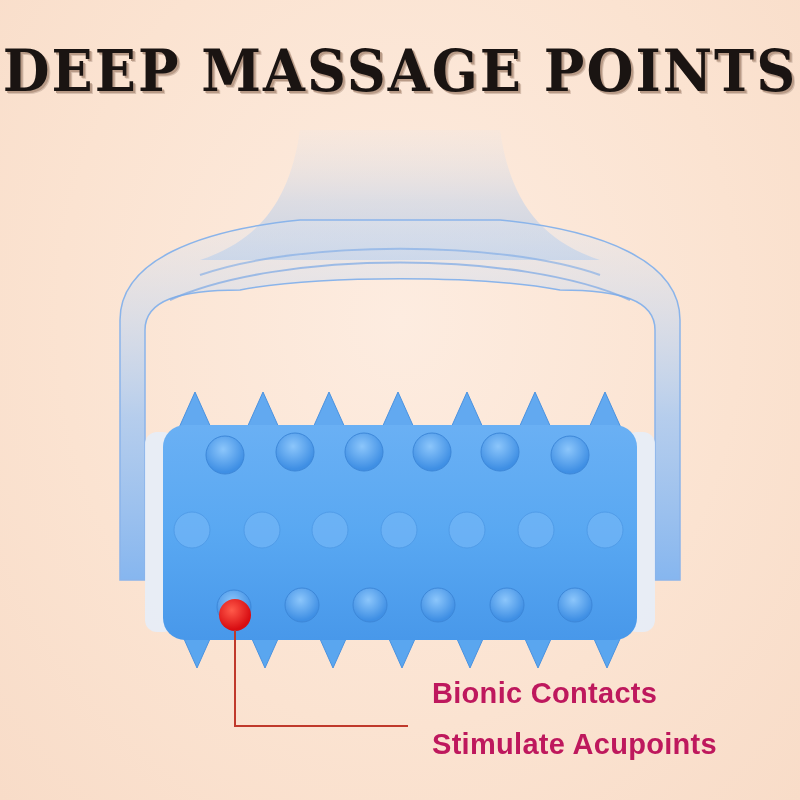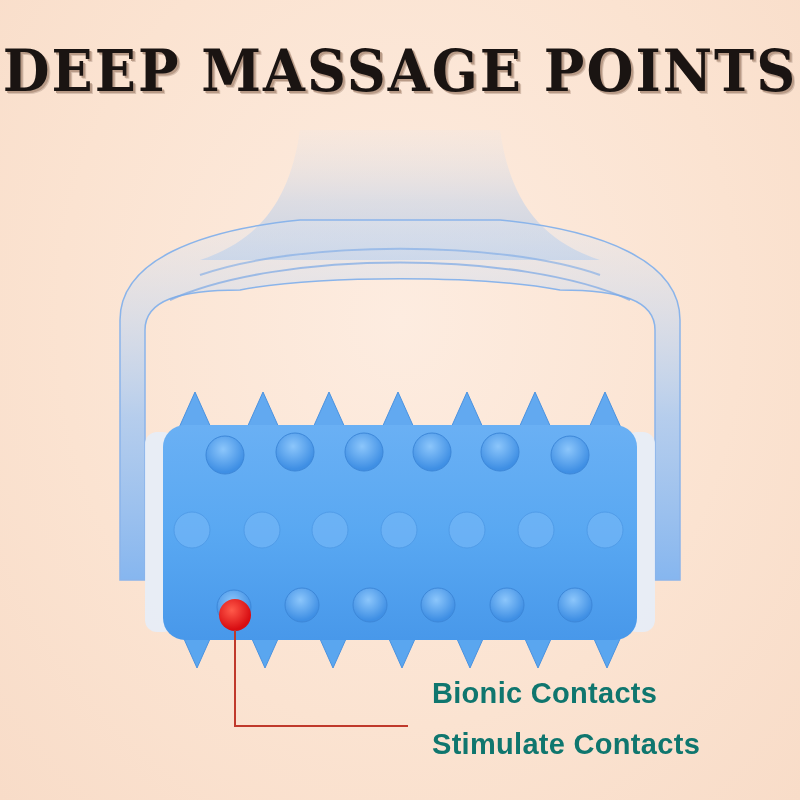--- a/index.html
+++ b/index.html
@@ -1,20 +1,20 @@
 <!DOCTYPE html>
 <html><head>
 <meta charset="utf-8">
 <style>
   html,body{margin:0;padding:0;}
   body{width:800px;height:800px;overflow:hidden;background:#fbe4d3;position:relative;font-family:"Liberation Sans",sans-serif;}
   .bg{position:absolute;inset:0;background:radial-gradient(ellipse at 50% 40%,#fdece0 0%,#fbe3d1 60%,#f8dcc8 100%);}
   .title{position:absolute;left:0;top:38px;width:800px;text-align:center;font-family:"DejaVu Serif",serif;font-weight:bold;font-size:54px;letter-spacing:2px;color:#1a1412;text-shadow:2px 2px 0 #b89a86, 3px 3px 0 #d8bfae;transform:scaleY(1.08);}
   svg.product{position:absolute;left:0;top:0;}
-  .caption{position:absolute;left:432px;font-family:"Liberation Sans",sans-serif;font-weight:bold;font-size:29px;color:#0f766e;letter-spacing:0.3px;}
+  .caption{position:absolute;left:432px;font-family:"Liberation Sans",sans-serif;font-weight:bold;font-size:29px;color:#be185d;letter-spacing:0.3px;}
   .cap1{top:677px;}
   .cap2{top:728px;}
   .leader{position:absolute;background:#c0392b;}
 </style>
 </head>
 <body>
 
 <div class="bg"></div>
 
 <div class="title">DEEP MASSAGE POINTS</div>
@@ -100,13 +100,13 @@
       <circle cx="575" cy="605" r="17"></circle>
   </g>
 
   <circle cx="235" cy="615" r="16" fill="url(#redG)"></circle>
 </svg>
 
 <div class="leader" style="left:234px;top:630px;width:1.5px;height:96px;"></div>
 <div class="leader" style="left:234px;top:725px;width:174px;height:1.5px;"></div>
 
 <div class="caption cap1">Bionic Contacts</div>
-<div class="caption cap2">Stimulate Contacts</div>
+<div class="caption cap2">Stimulate Acupoints</div>
 
 </body></html>

